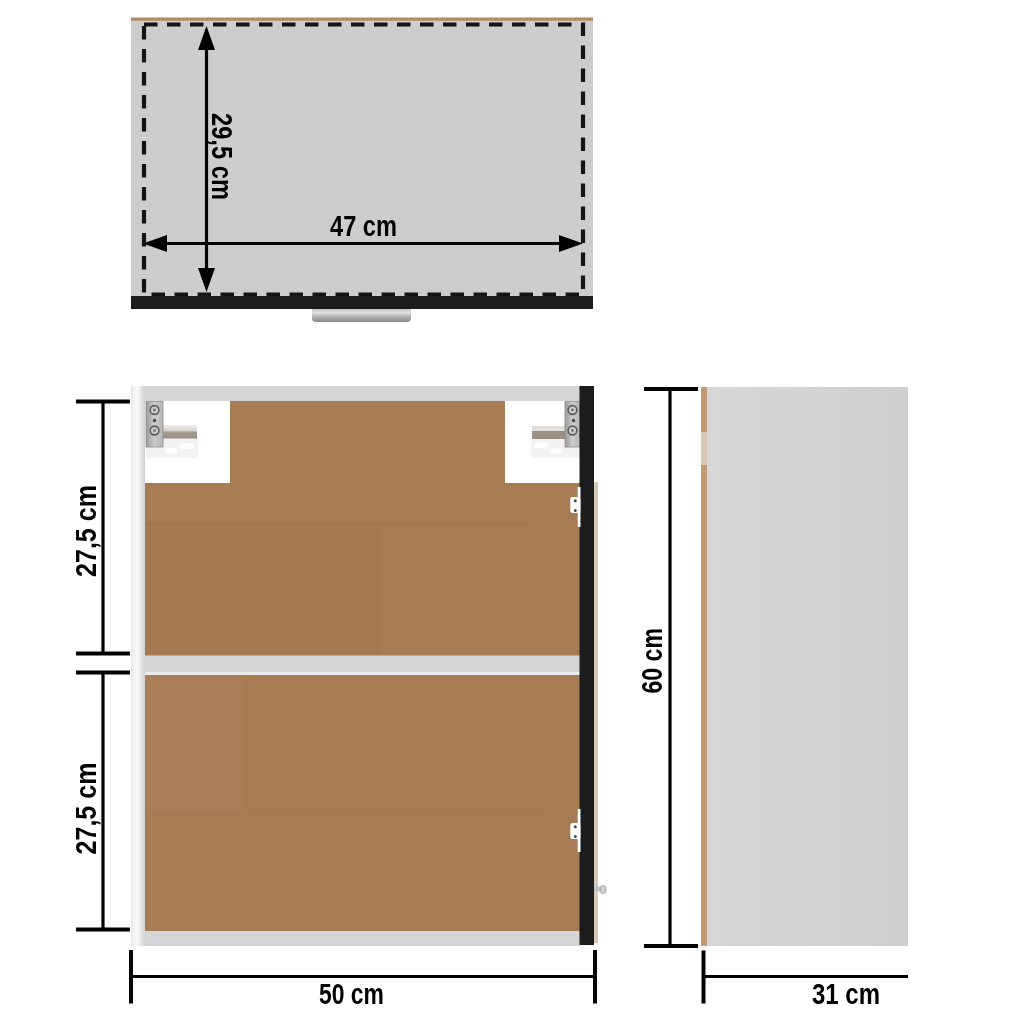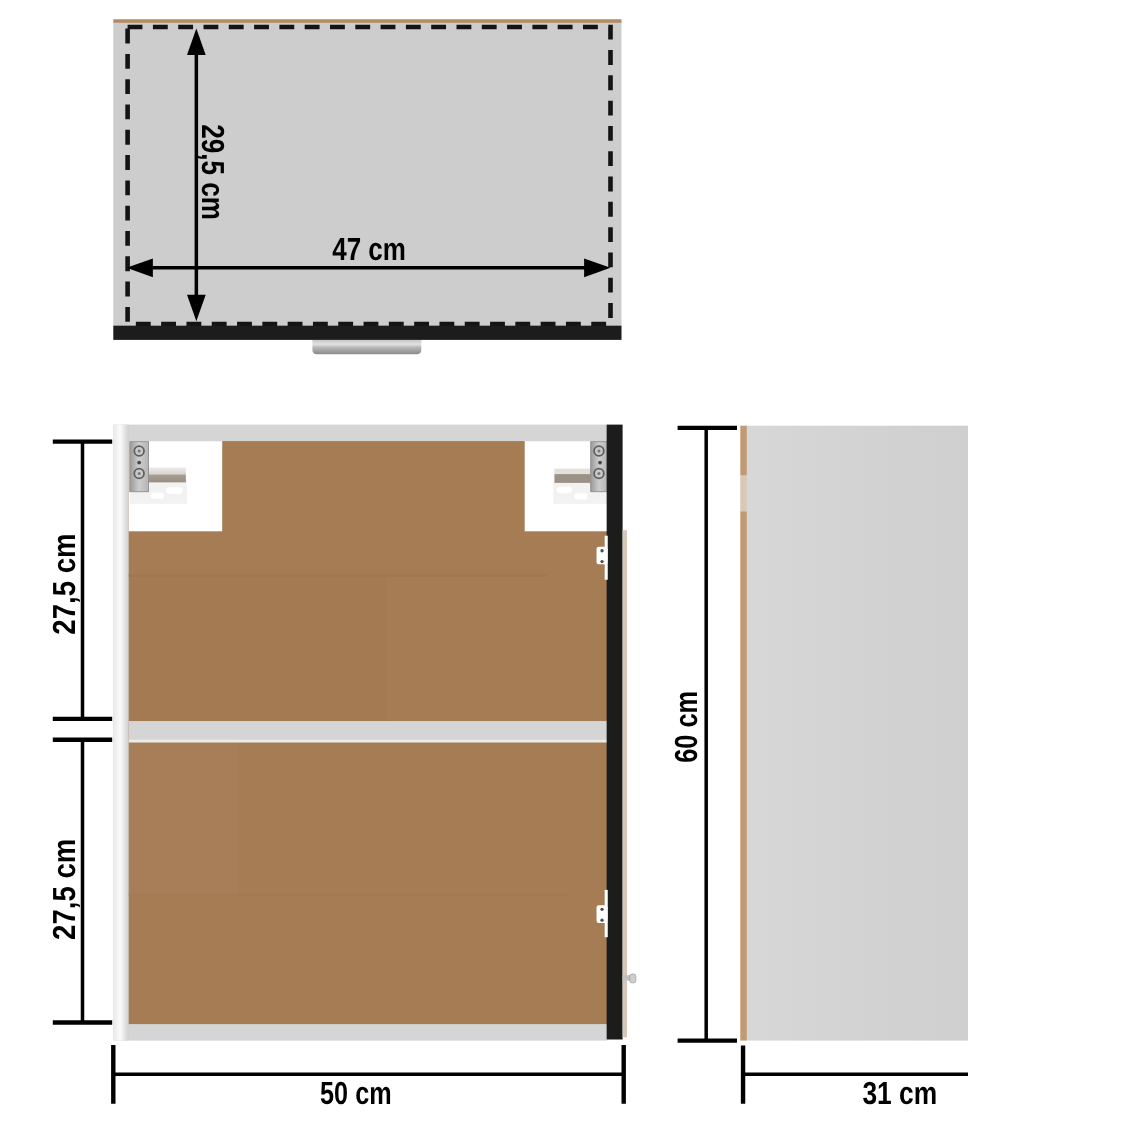--- a/index.html
+++ b/index.html
@@ -1,16 +1,16 @@
 <!DOCTYPE html>
 <html><head>
 <meta charset="utf-8">
 <style>
   html,body{margin:0;padding:0;background:#ffffff;}
-  .page{position:relative;width:880px;height:1024px;background:#0ea5e9;overflow:hidden;}
+  .page{position:relative;width:880px;height:1024px;background:#0ea5e9;overflow:hidden;margin-left:28px;}
   svg{display:block;}
   text{font-family:"Liberation Sans",sans-serif;font-weight:bold;fill:#000;}
 </style>
 </head>
 <body>
 <div class="page">
 <svg width="1024" height="1024" viewBox="0 0 1024 1024">
   <defs>
     <linearGradient id="handleGrad" x1="0" y1="0" x2="0" y2="1">
       <stop offset="0" stop-color="#c6c6c6"></stop>

